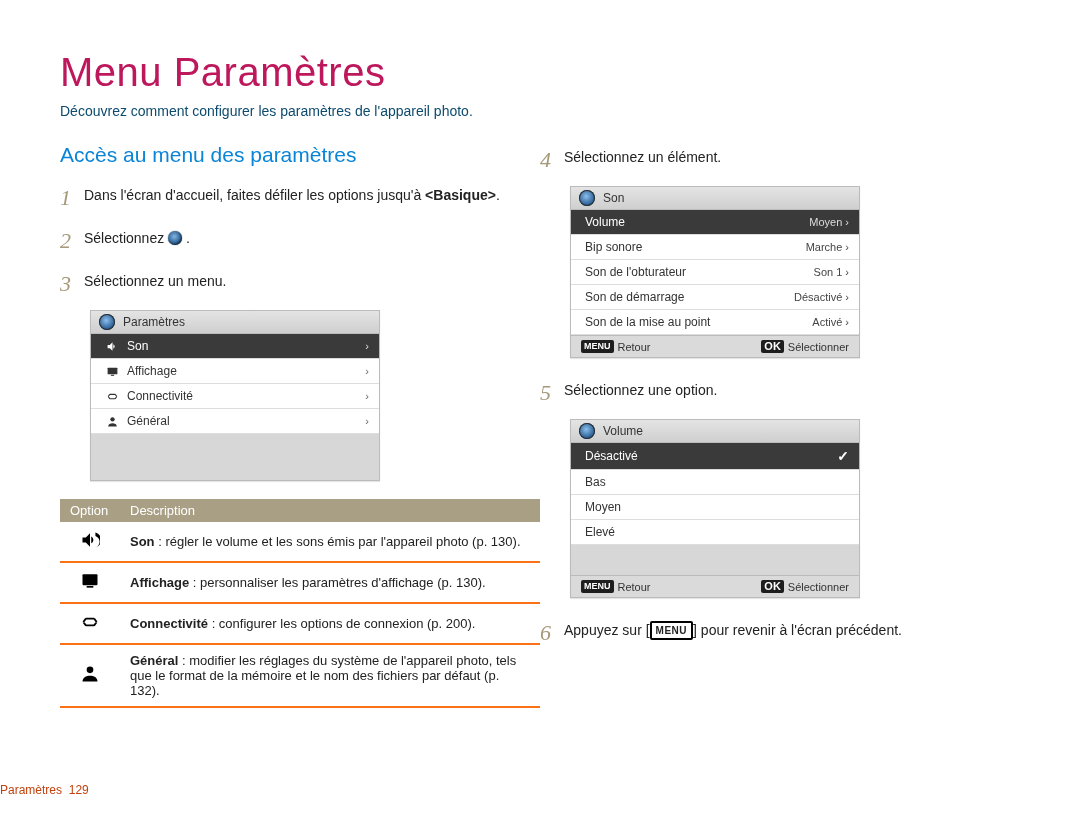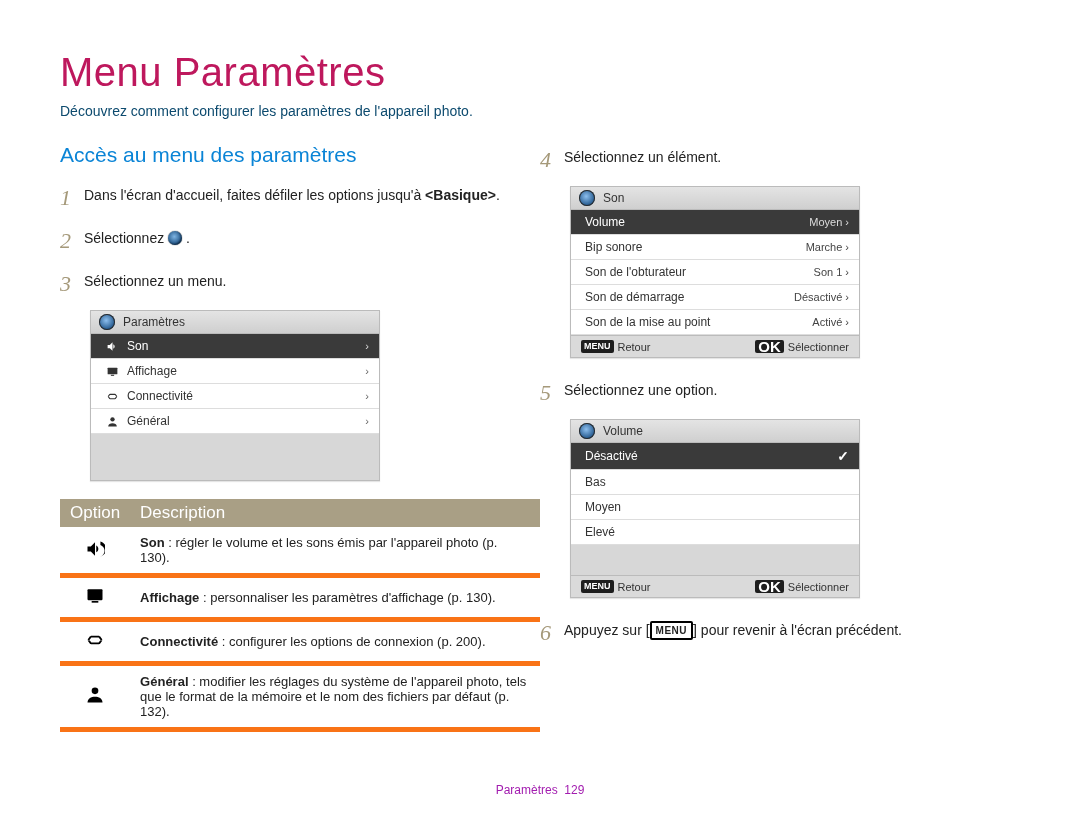--- a/index.html
+++ b/index.html
@@ -35,39 +35,39 @@
   .cam-row.highlight { background: #3a3a3a; color: #fff; }
   .cam-row .left { display: flex; align-items: center; gap: 8px; }
   .cam-row .chev { font-size: 11px; color: #666; }
   .cam-row.highlight .chev { color: #ddd; }
   .icon-box { width: 14px; height: 14px; display: flex; align-items: center; justify-content: center; font-size: 11px; }
   .icon-box svg { display: block; }
   .cam-filler { height: 46px; background: #d7d7d7; }
   .cam-footer { display: flex; justify-content: space-between; padding: 4px 10px; background: #dadada; border-top: 1px solid #bbb; font-size: 11px; color: #333; }
   .cam-footer .btn { display: flex; align-items: center; gap: 4px; }
   .menu-chip { background: #1e1e1e; color: #fff; border-radius: 2px; padding: 0 3px; font-size: 9px; line-height: 13px; font-weight: bold; }
-  .ok-chip { background: #1e1e1e; color: #fff; border-radius: 2px; padding: 0 3px; font-size: 15px; line-height: 13px; font-weight: bold; }
+  .ok-chip { background: #1e1e1e; color: #fff; border-radius: 2px; padding: 0 3px; font-size: 11px; line-height: 13px; font-weight: bold; }
 
   
   table.options { width: 100%; border-collapse: collapse; font-size: 13px; }
-  table.options thead th { background: #a99f85; color: #fff; font-weight: 400; text-align: left; padding: 4px 10px; font-size: 17px; }
+  table.options thead th { background: #a99f85; color: #fff; font-weight: 400; text-align: left; padding: 4px 10px; font-size: 13px; }
   table.options thead th:first-child { width: 60px; }
-  table.options tbody td { padding: 8px 10px; border-bottom: 5px solid #f97316; vertical-align: middle; }
+  table.options tbody td { padding: 8px 10px; border-bottom: 2px solid #f97316; vertical-align: middle; }
   table.options tbody td.icon-cell { text-align: center; }
   table.options tbody td.icon-cell svg { display: inline-block; }
 
   
   .two-col-row { display: flex; justify-content: space-between; align-items: center; padding: 5px 10px 5px 14px; background: #ffffff; border-bottom: 1px solid #ddd; font-size: 12px; }
   .two-col-row .val { color: #444; display: flex; align-items: center; gap: 3px; font-size: 11px; }
   .check { font-size: 14px; font-weight: bold; }
 
   
   .menu-inline { display: inline-block; border: 2px solid #000; font-size: 10px; font-weight: bold; padding: 0 4px; border-radius: 2px; vertical-align: 1px; letter-spacing: 0.5px; }
 
-  .footer { position: absolute; bottom: 18px; left: 0; right: 0; text-align: center; font-size: 12px; color: #a21caf; }
+  .footer { position: absolute; bottom: 18px; left: 0; right: 0; text-align: left; font-size: 12px; color: #c2410c; }
 </style>
 </head>
 <body>
 
 <div class="page">
   <h1 class="page-title">Menu Paramètres</h1>
   <div class="intro">Découvrez comment configurer les paramètres de l'appareil photo.</div>
 
   <div class="columns">
 

